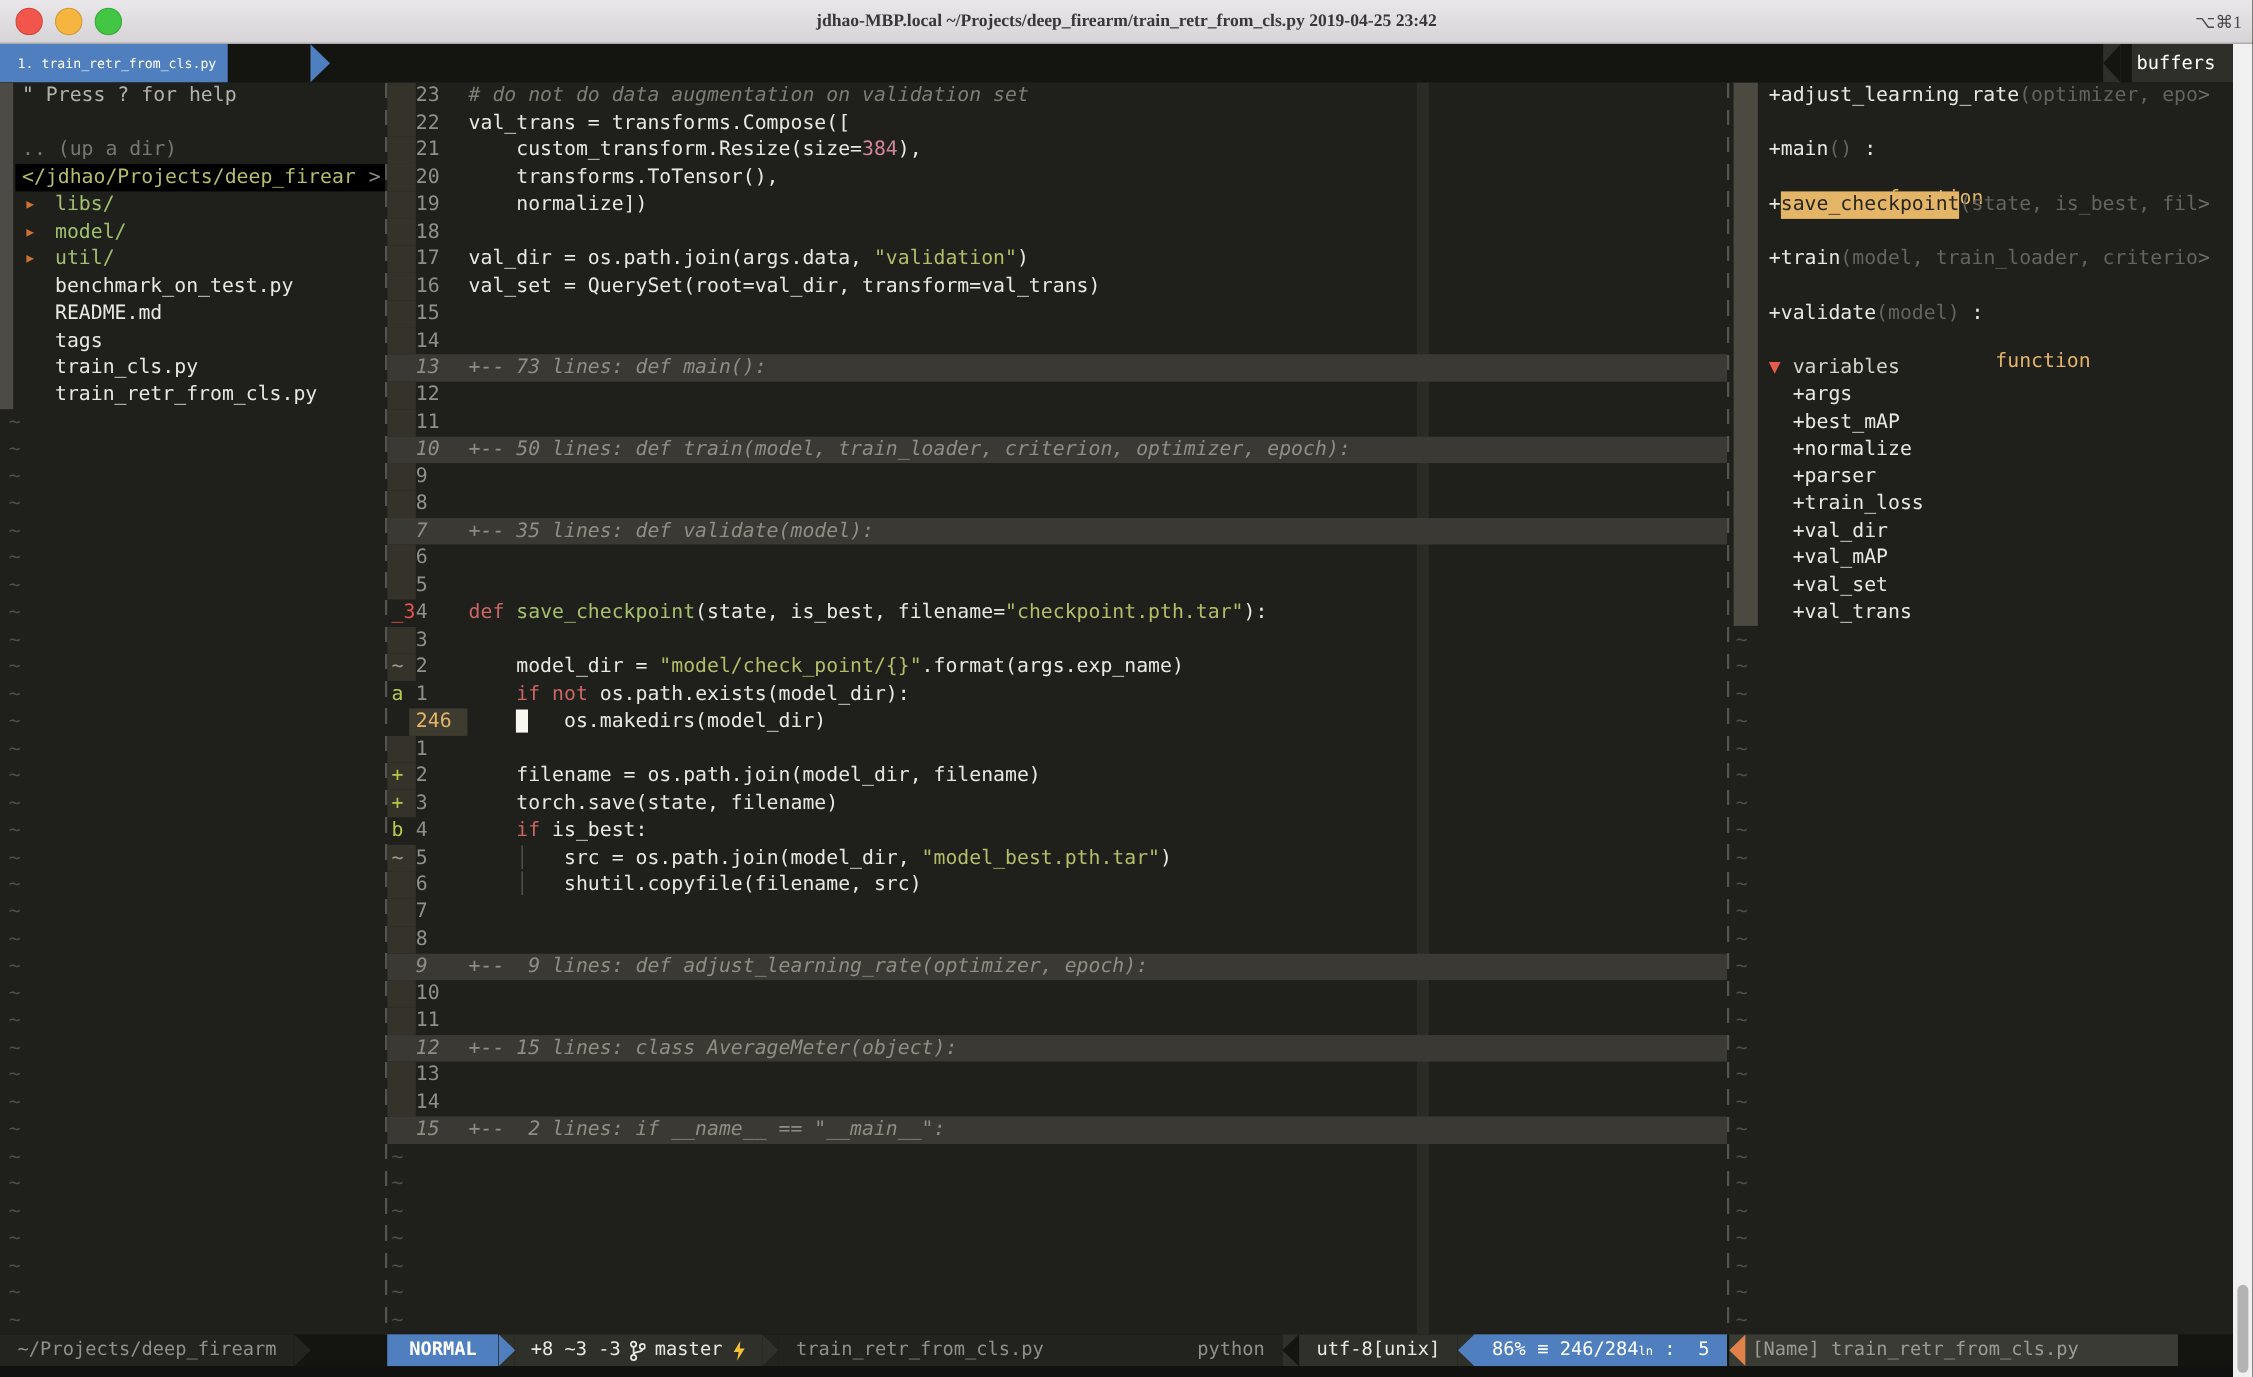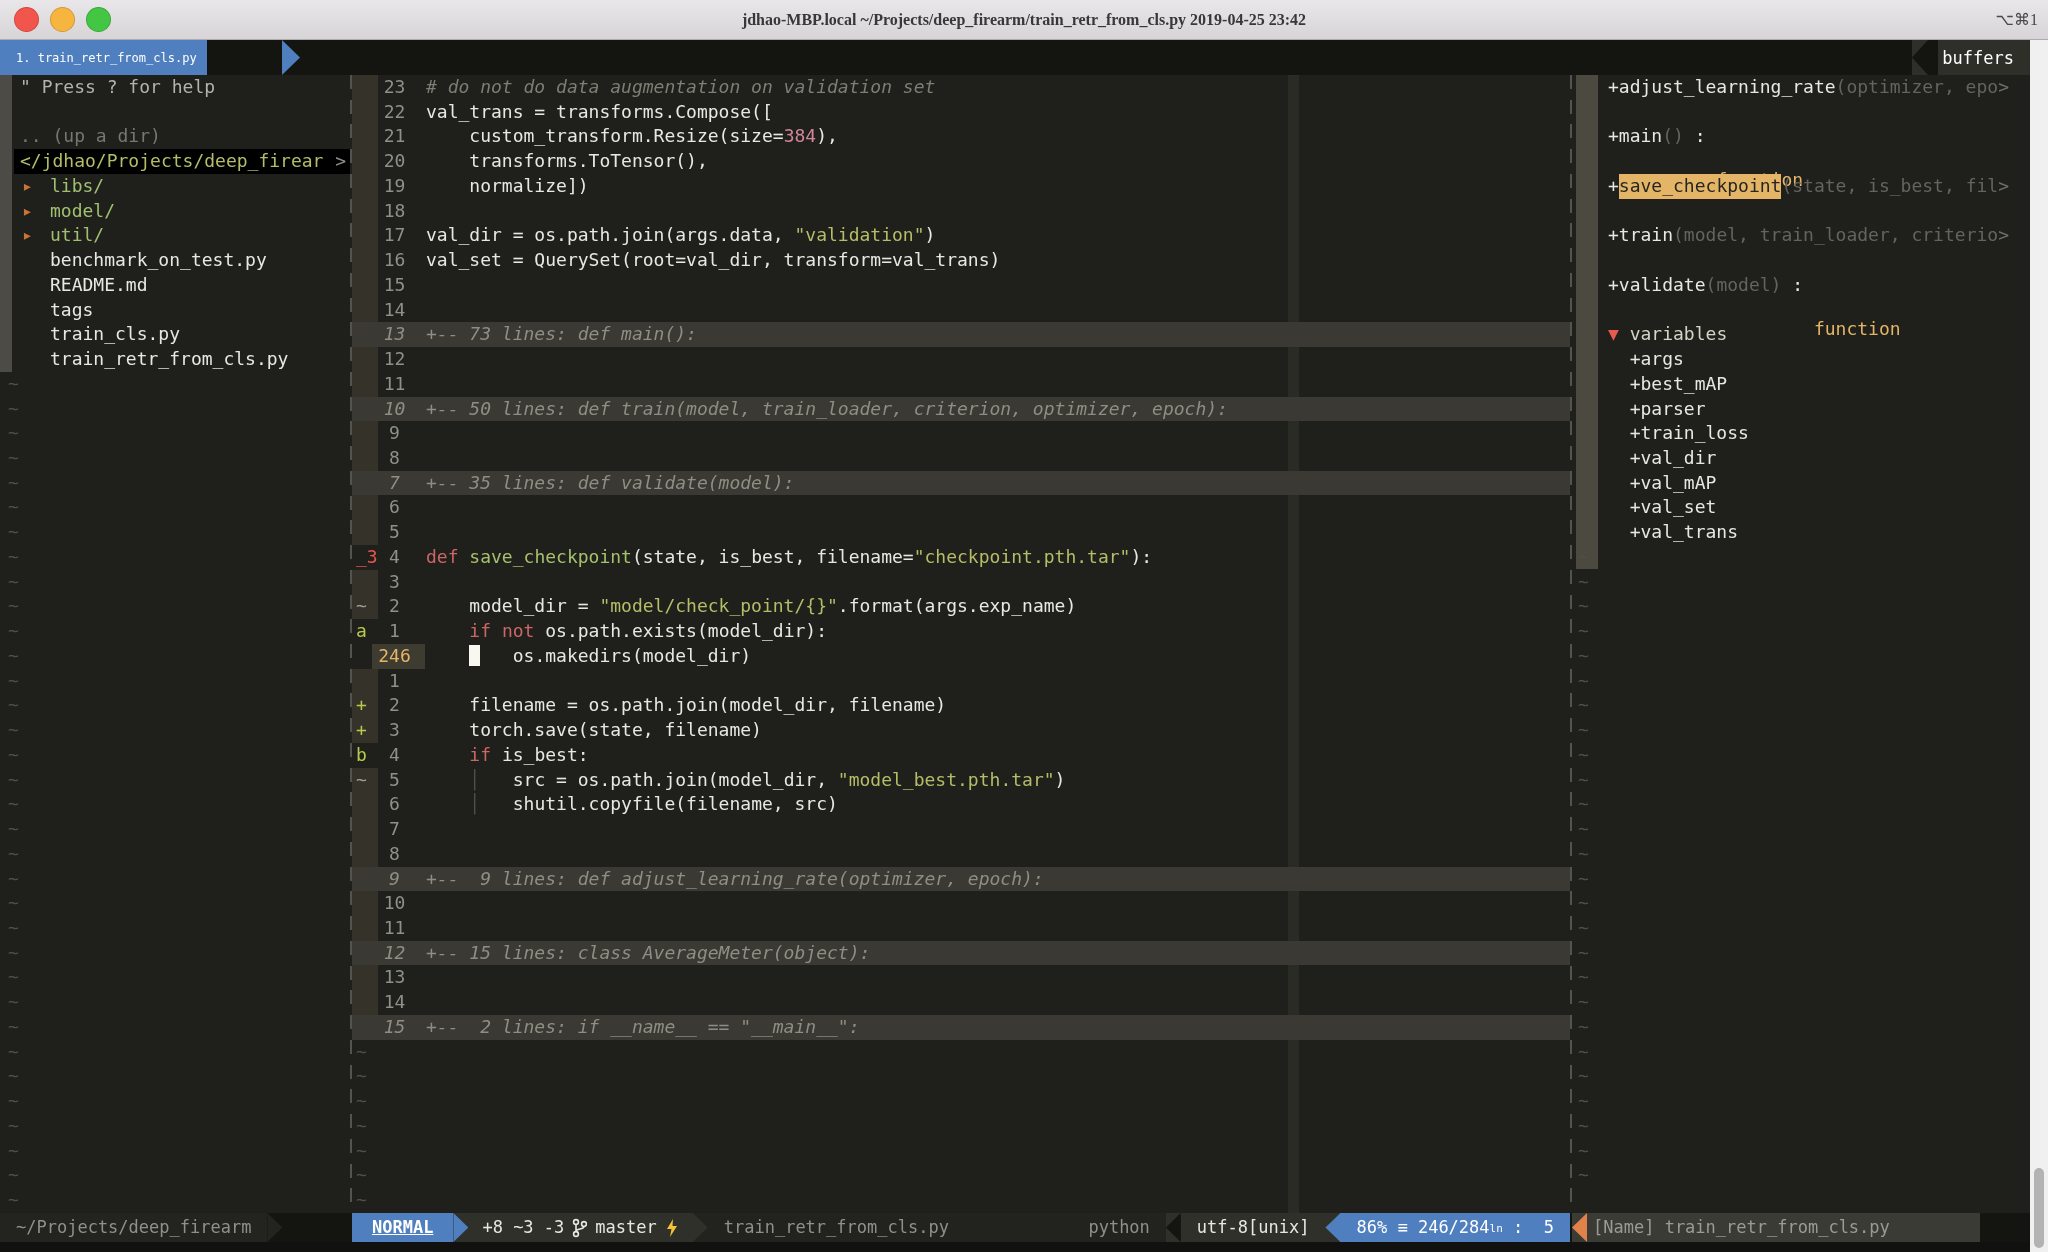--- a/index.html
+++ b/index.html
@@ -51,21 +51,21 @@
   .nt-dir{color:#a0c070;}
   .nt-caret{position:absolute;left:22px;color:#cc7233;}
   .tilde{color:#4e4f48;}
   .nt-tilde{padding-left:8px;}
   
   .editor{left:352px;width:1218px;overflow:hidden;}
   .colorcolumn{position:absolute;left:936px;top:0;bottom:0;width:11px;background:#2a2b24;z-index:0;}
   .ed-rows{position:relative;z-index:1;}
   .sign{width:26px;flex:none;padding-left:4px;background:var(--signstrip);}
   .sign.nostrip,.sign.off{background:transparent;}
-  .num{width:33px;flex:none;text-align:center;color:var(--gray);}
+  .num{width:33px;flex:none;text-align:left;color:var(--gray);}
   .code{margin-left:15px;}
   .row.fold{background:var(--fold);}
   .row.fold .sign{background:transparent;}
   .row.fold .num,.fd{color:#8f8e85;font-style:italic;}
   .row.cur .num{position:relative;color:var(--gold);}
   .row.cur .num::before{content:'';position:absolute;left:-6px;right:-14px;top:0;bottom:0;
     background:#3e3b31;z-index:-1;}
   .p{color:var(--fg);} .g{color:var(--gray);} .c{color:var(--comment);font-style:italic;}
   .k{color:var(--red);} .s{color:var(--string);} .d{color:var(--number);} .f{color:var(--func);}
   .fd{}
@@ -87,21 +87,21 @@
   .statusline{position:absolute;top:1213px;left:0;width:2030px;height:29px;background:var(--bg-dark);
     font-size:17px;line-height:29px;white-space:pre;}
   .sl-seg{display:flex;align-items:center;height:29px;}
   .sl-arrow{position:relative;width:15px;height:29px;flex:none;}
   .sl-arrow::before{content:'';position:absolute;inset:0;background:var(--pc);
     clip-path:polygon(0 0,100% 50%,0 100%);}
   .sl-arrow.left::before{clip-path:polygon(100% 0,0 50%,100% 100%);}
   .sl-left{position:absolute;left:0;top:0;display:flex;}
   .sl-nt{background:#23241f;color:var(--gray);padding:0 16px;}
   .sl-main{position:absolute;left:352px;top:0;width:1218px;display:flex;}
-  .sl-mode{background:var(--blue);color:#fff;font-weight:bold;padding:0 20px;text-decoration:underline;}
+  .sl-mode{background:var(--blue);color:#fff;font-weight:bold;padding:0 20px;}
   .sl-hunks{background:var(--seg);color:var(--fg);padding:0 14px;gap:8px;}
   .sl-file{background:var(--seg2);color:var(--gray);flex:1;padding:0 16px;display:flex;min-width:0;}
   .sl-ft{margin-left:auto;color:var(--gray);}
   .sl-enc{background:var(--seg);color:var(--fg);padding:0 16px;}
   .sl-ruler{background:var(--blue);color:#fff;padding:0 16px;}
   .ln-lbl{font-size:11px;align-self:flex-end;line-height:26px;}
   .sl-tag{position:absolute;left:1572px;top:0;width:408px;background:var(--tagseg);display:flex;}
   .sl-tag-text{color:#9a9b93;padding-left:6px;line-height:29px;}
   .cmdline{position:absolute;top:1242px;left:0;width:2030px;height:10px;background:#111210;}
   
@@ -248,20 +248,21 @@
           <div class="row tb-row"></div>
           <div class="row tb-row"><span class="p">+</span><span class="hl">save_checkpoint</span><span class="ar">(state, is_best, fil</span><span class="tr">&gt;</span></div>
           <div class="row tb-row"></div>
           <div class="row tb-row"><span class="p">+train</span><span class="ar">(model, train_loader, criterio</span><span class="tr">&gt;</span></div>
           <div class="row tb-row"></div>
           <div class="row tb-row"><span class="p">+validate</span><span class="ar">(model)</span><span class="p"> : </span><span class="ty">function</span></div>
           <div class="row tb-row"></div>
           <div class="row tb-row"><span class="vi">▼</span><span class="kd"> variables</span></div>
           <div class="row tb-row"><span class="p">  +args</span></div>
           <div class="row tb-row"><span class="p">  +best_mAP</span></div>
+          <div class="row tb-row"><span class="p">  +normalize</span></div>
           <div class="row tb-row"><span class="p">  +parser</span></div>
           <div class="row tb-row"><span class="p">  +train_loss</span></div>
           <div class="row tb-row"><span class="p">  +val_dir</span></div>
           <div class="row tb-row"><span class="p">  +val_mAP</span></div>
           <div class="row tb-row"><span class="p">  +val_set</span></div>
           <div class="row tb-row"><span class="p">  +val_trans</span></div>
           <div class="row tilde tb-tilde">~</div>
           <div class="row tilde tb-tilde">~</div>
           <div class="row tilde tb-tilde">~</div>
           <div class="row tilde tb-tilde">~</div>

